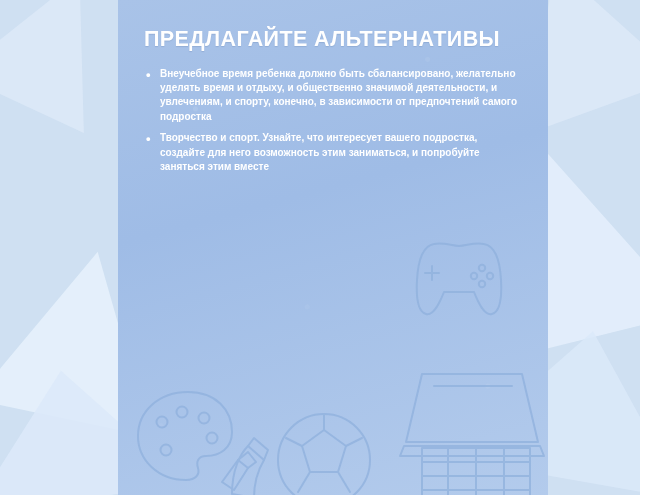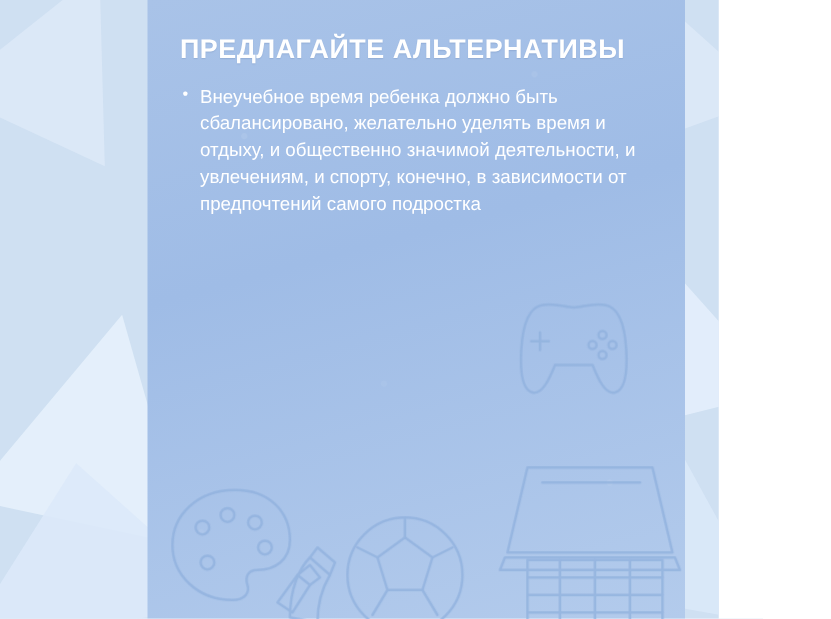--- a/index.html
+++ b/index.html
@@ -8,21 +8,21 @@
   }
   body {
     width: 665px;
     height: 495px;
     background: #ffffff;
     font-family: "Liberation Sans", sans-serif;
     overflow: hidden;
   }
   .slide {
     position: relative;
-    width: 575px;
+    width: 640px;
     height: 495px;
     background: #cfe0f2;
     overflow: hidden;
   }
   .bg-tri-left {
     position: absolute;
     left: -10px; top: 250px;
     width: 0; height: 0;
     border-left: 90px solid transparent;
     border-right: 90px solid transparent;
@@ -126,24 +126,25 @@
   }
   .title .line { display: block; }
   ul.bullets {
     list-style: none;
     margin: 0;
     padding: 0;
   }
   ul.bullets > li {
     position: relative;
     color: #ffffff;
-    font-size: 15px;
+    font-size: 10px;
     line-height: 1.44;
     padding-left: 16px;
     margin-bottom: 7px;
+    font-weight: bold;
   }
   ul.bullets > li::before {
     content: "•";
     position: absolute;
     left: 2px;
     top: -1px;
     font-size: 13px;
     color: #ffffff;
   }
 </style>
@@ -212,16 +213,17 @@
         </g>
       </g>
     </svg>
 
     <div class="content">
       <h1 class="title">
         <span class="line">ПРЕДЛАГАЙТЕ АЛЬТЕРНАТИВЫ</span>
       </h1>
       <ul class="bullets">
         <li>Внеучебное время ребенка должно быть сбалансировано,  желательно  уделять время и отдыху, и общественно значимой деятельности, и увлечениям, и спорту, конечно, в зависимости от предпочтений самого подростка</li>
+        <li>Творчество и спорт. Узнайте, что интересует вашего подростка, создайте для него возможность этим заниматься, и попробуйте заняться этим вместе</li>
       </ul>
     </div>
   </div>
 </div>
 
 </body></html>

